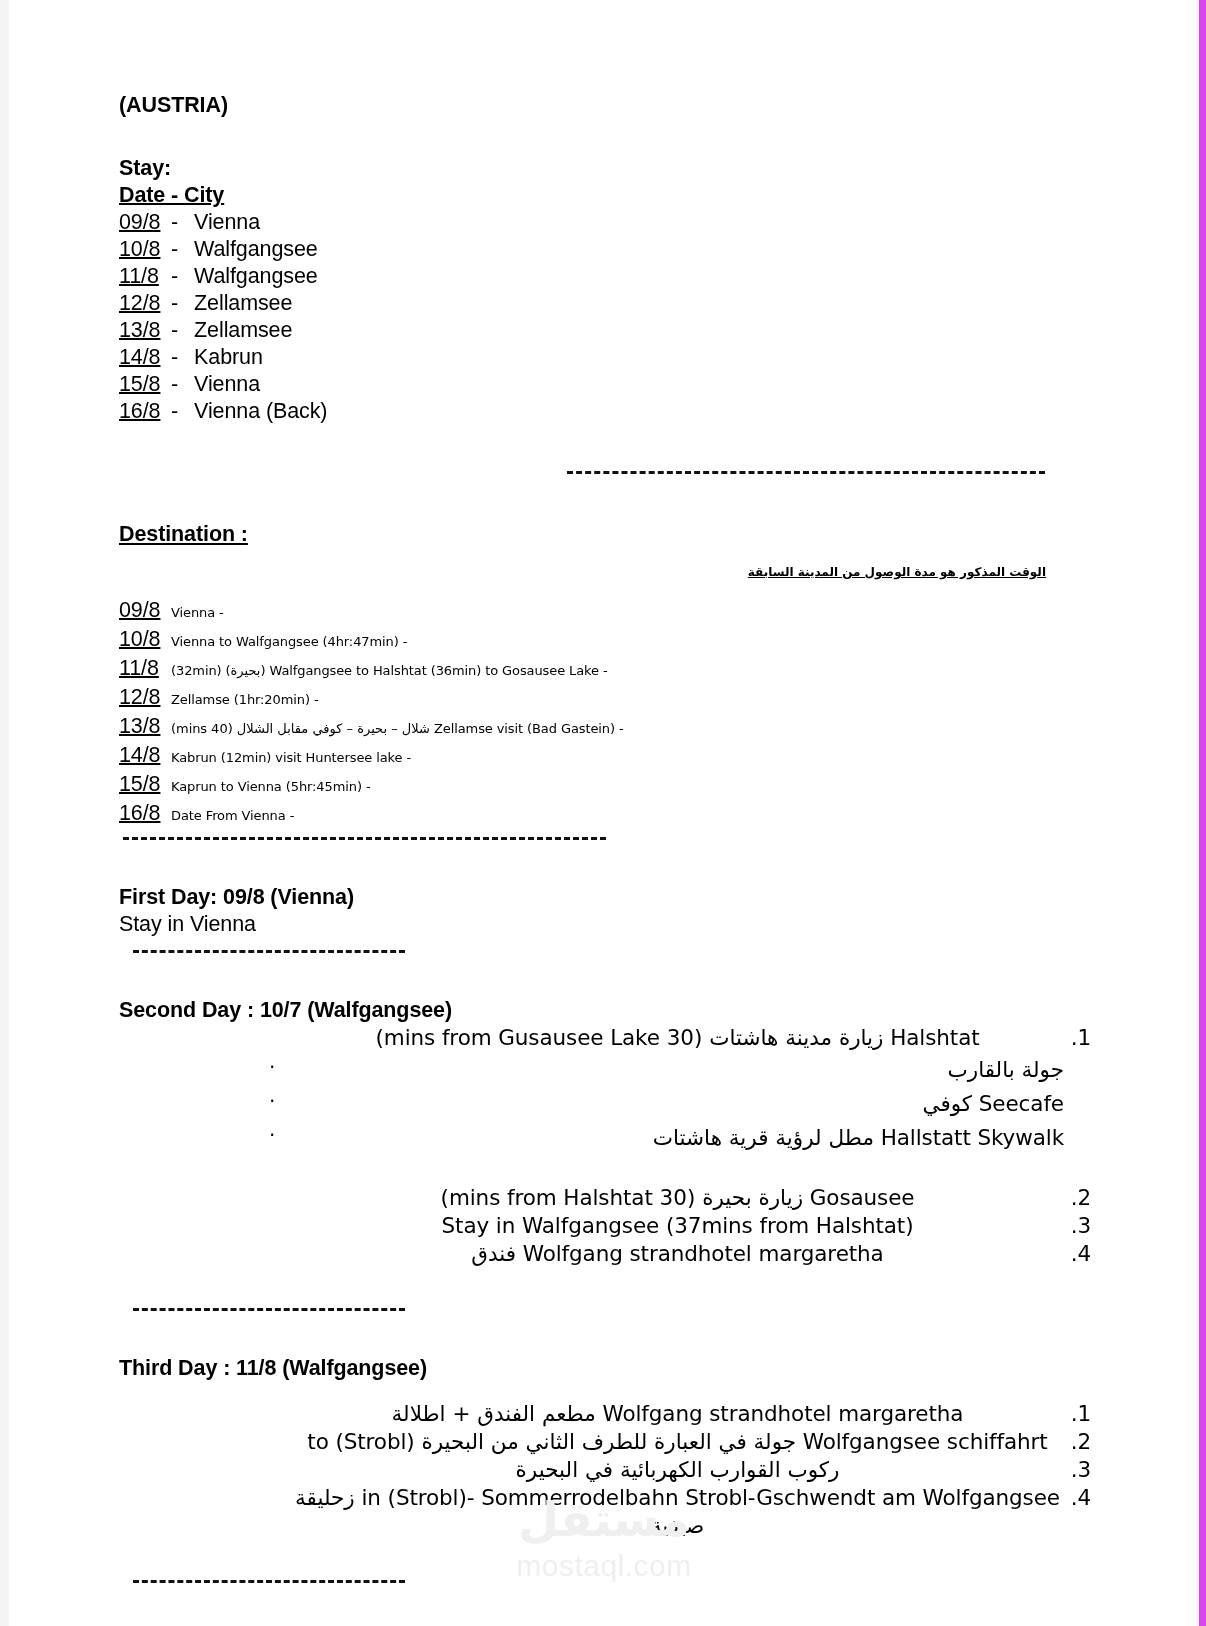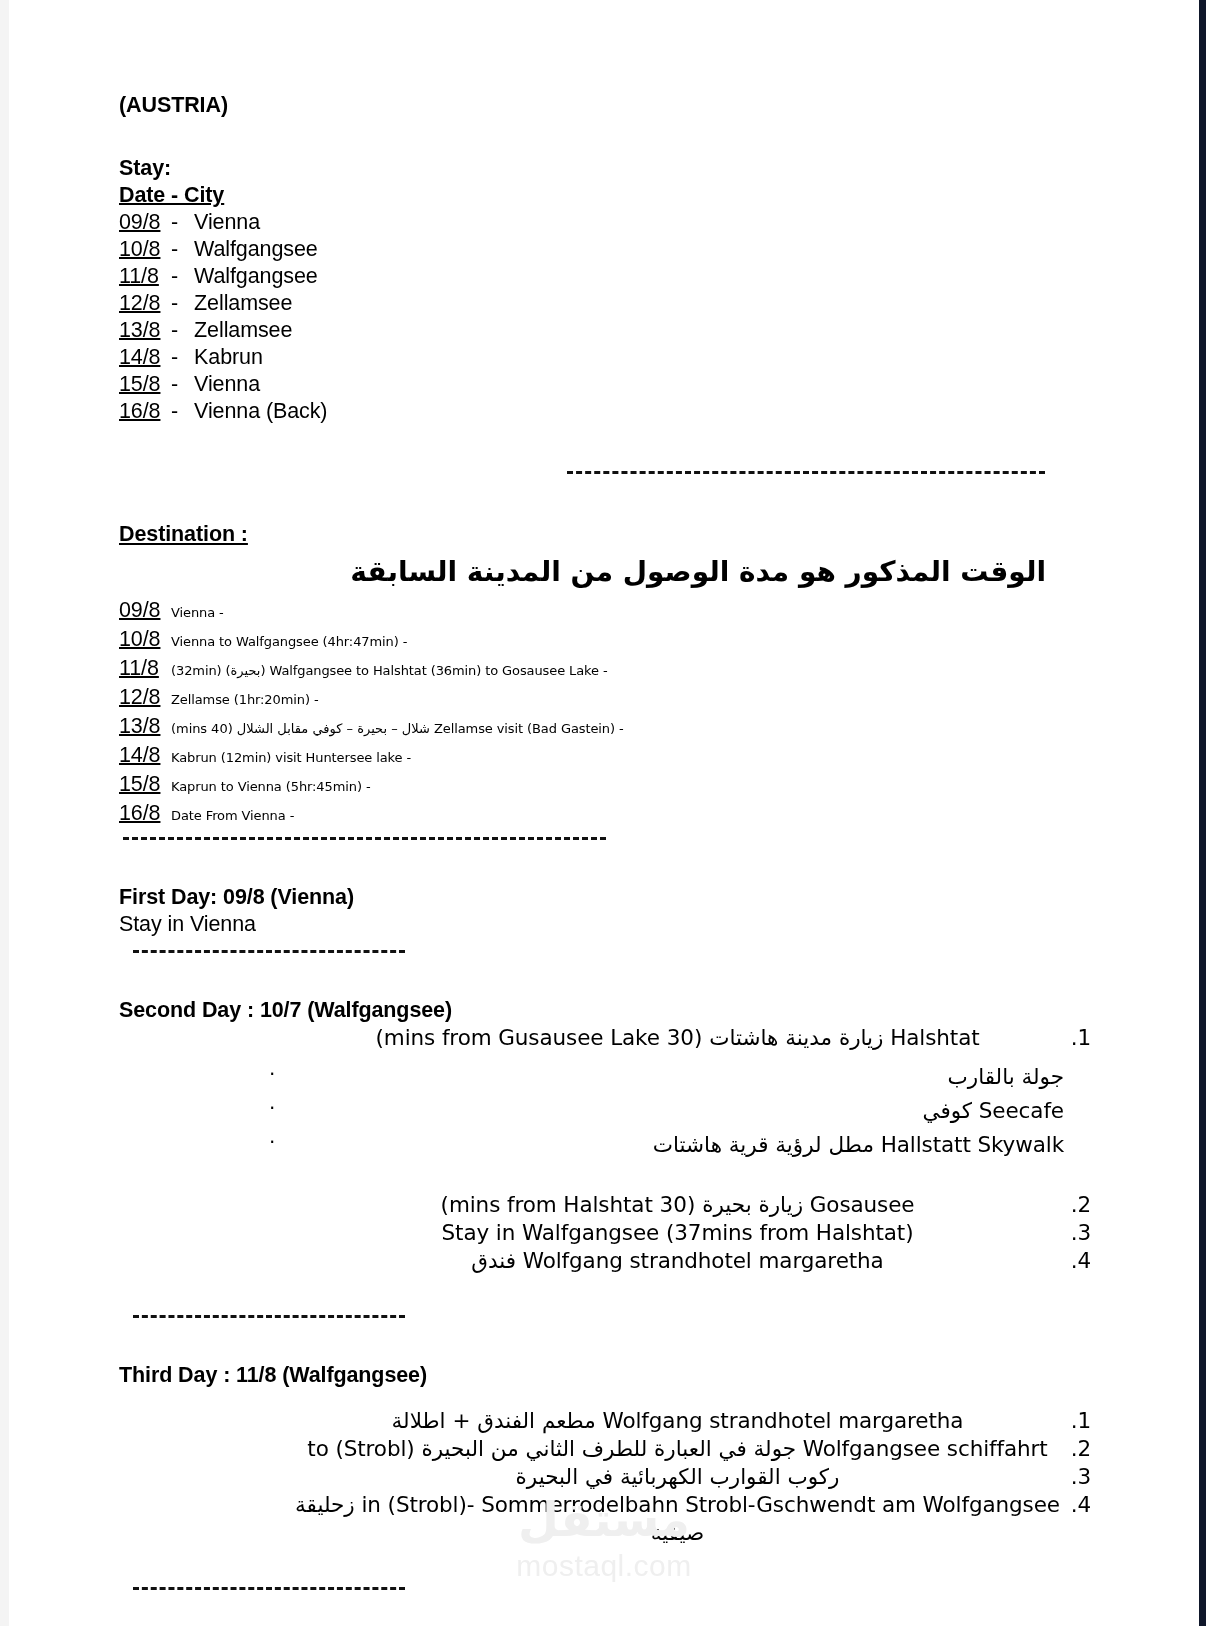--- a/index.html
+++ b/index.html
@@ -12,21 +12,21 @@
     color: #000000;
   }
   .page {
     position: relative;
     width: 1206px;
     height: 1626px;
     background: #ffffff;
     overflow: hidden;
     box-sizing: border-box;
     border-left: 9px solid #f4f4f4;
-    border-right: 7px solid #0f172a;
+    border-right: 7px solid #d946ef;
   }
   .content {
     position: absolute;
     left: 110px;
     top: 92px;
     width: 945px;
   }
 
   
   .h-bold {
@@ -47,22 +47,23 @@
     font-family: "DejaVu Sans", "Liberation Sans", sans-serif;
     direction: rtl;
     unicode-bidi: isolate;
     font-size: 13px;
   }
   .ar-head {
     font-family: "DejaVu Sans", "Liberation Sans", sans-serif;
     direction: rtl;
     unicode-bidi: isolate;
     font-weight: bold;
-    font-size: 28px;
+    font-size: 12px;
     line-height: 26px;
+    text-decoration: underline;
   }
 
   
   .title { margin: 0 0 36px 0; }
   .stay-head { margin: 0; }
   .datecity { margin: 0 0 0 0; }
   .stay-list { margin: 0; }
   .stay-row { display: block; }
   .stay-row .d { display: inline-block; min-width: 52px; }
   .stay-row .sep { display: inline-block; width: 16px; }
@@ -98,21 +99,21 @@
   }
   ol.num > li {
     font-size: 21.5px;
     line-height: 28px;
     letter-spacing: -0.1px;
     padding-left: 22px;
     margin: 0;
   }
   ul.dots {
     list-style: none;
-    margin: 11px 0 0 0;
+    margin: 4px 0 0 0;
     padding-left: 150px;
   }
   ul.dots > li {
     font-size: 21.5px;
     line-height: 28px;
     letter-spacing: -0.1px;
     padding-left: 22px;
     margin: 0 0 6px 0;
     position: relative;
   }

